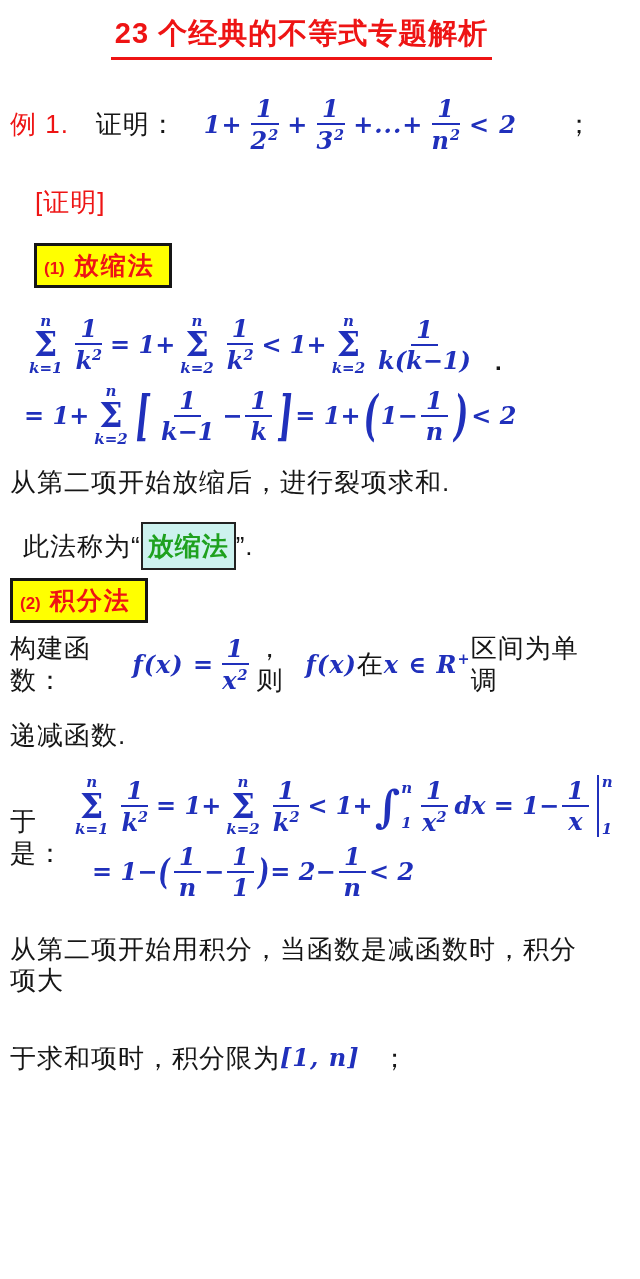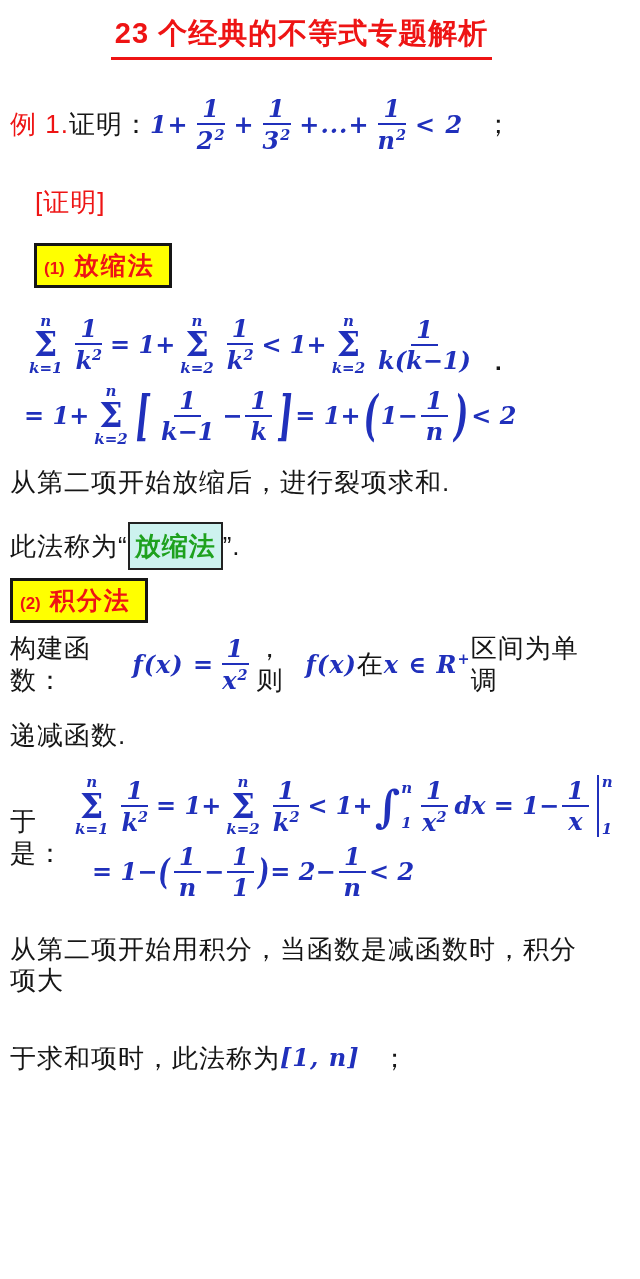--- a/index.html
+++ b/index.html
@@ -37,27 +37,27 @@
   .mrow{display:flex;align-items:center;}
   .period{color:#161616;font-weight:bold;font-size:24px;align-self:flex-end;margin-left:16px;font-style:normal;font-family:"Liberation Sans",sans-serif;}
 
   
   .ybox{display:inline-block;background:#ffff00;border:3px solid #161616;color:#ee1414;font-weight:bold;padding:7px 14px 7px 7px;line-height:1;}
   .ybox .num{font-size:17px;}
   .ybox .name{font-size:25px;margin-left:9px;letter-spacing:2px;}
   .gbox{display:inline-block;background:#cdf2ef;border:2px solid #222;color:#1ea11e;font-weight:bold;font-size:26px;padding:9px 5px;line-height:1;letter-spacing:1px;}
 
   
-  .m-example{margin-top:36px;}
+  .m-example{margin-top:36px;justify-content:space-between;}
   .m-proof{margin-top:34px;margin-left:25px;}
   .m-ybox1{margin-top:24px;padding-left:24px;}
   .m-block1{margin-top:26px;margin-left:14px;}
   .m-block1 .mrow+ .mrow{margin-top:8px;}
   .m-p1{margin-top:20px;}
-  .m-p2{margin-top:24px;}
+  .m-p2{margin-top:24px;margin-left:13px;}
   .m-ybox2{margin-top:8px;}
   .m-p3{margin-top:10px;}
   .m-p4{margin-top:24px;}
   .m-p5{margin-top:24px;}
   .m-p5 .lines{display:flex;flex-direction:column;margin-left:6px;}
   .m-p5 .lines .mrow+ .mrow{margin-top:6px;margin-left:22px;}
   .m-p6{margin-top:34px;}
   .m-p7{margin-top:46px;}
   .semi{margin-left:22px;}
 </style>
@@ -339,20 +339,20 @@
             </span>
             <span class="mt">&lt; 2</span>
           </span>
         </span>
     </span>
   </div>
 
   <div class="cn m-p6">从第二项开始用积分，当函数是减函数时，积分项大</div>
 
   <div class="row cn m-p7">
-    <span>于求和项时，此法称为 </span>
+    <span>于求和项时，积分限为 </span>
     <span class="math">
         <span class="mt">[1, n]</span>
       </span>
     <span class="semi">；</span>
   </div>
 
 </div>
 
 </body></html>

